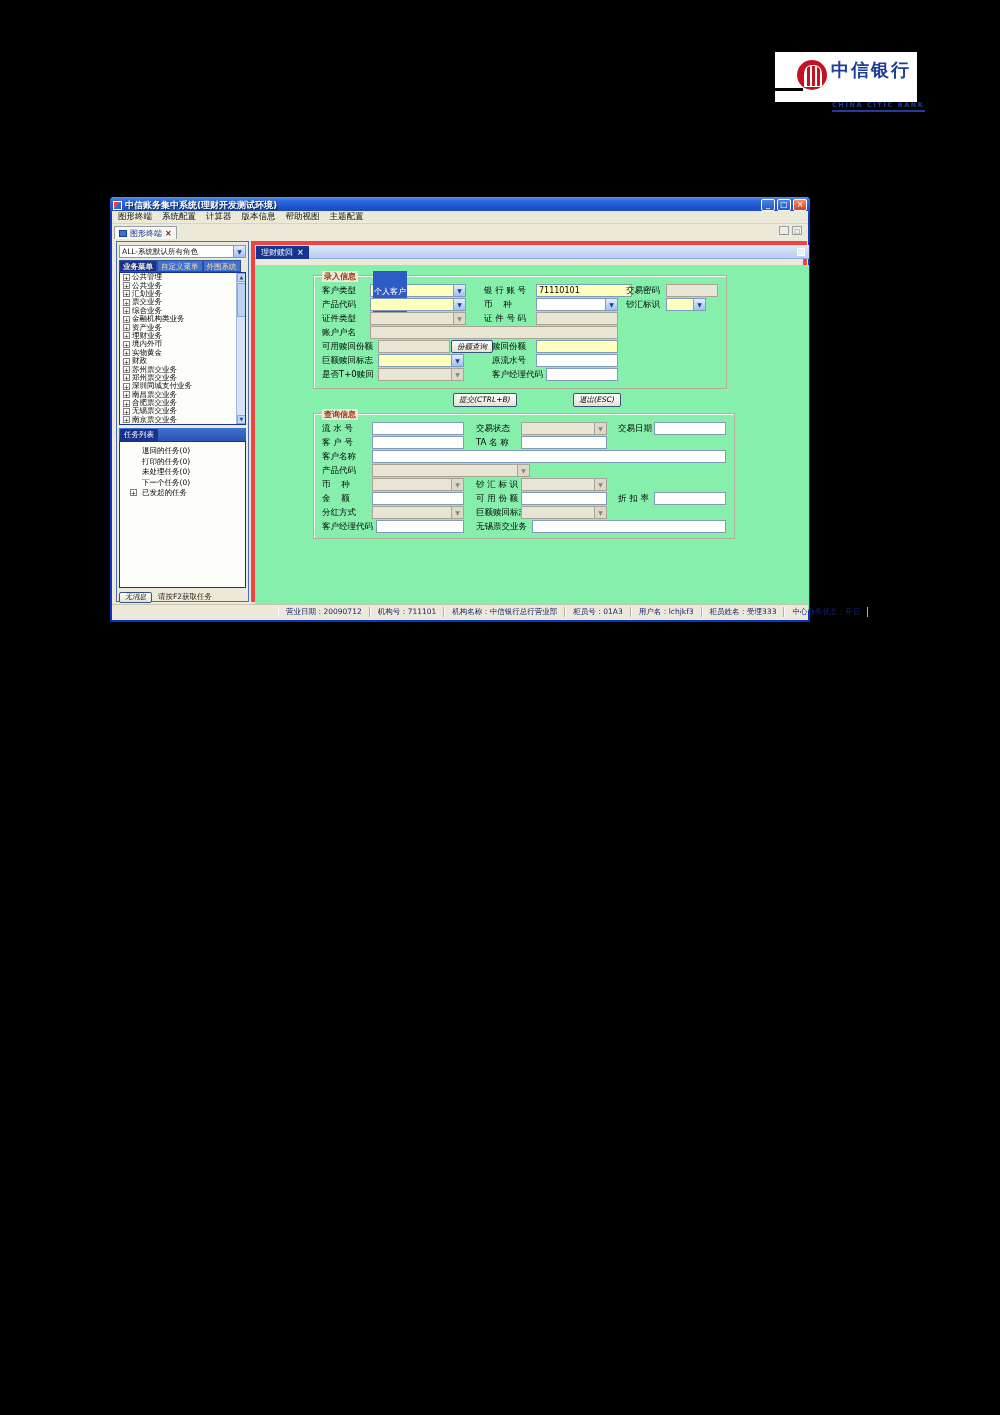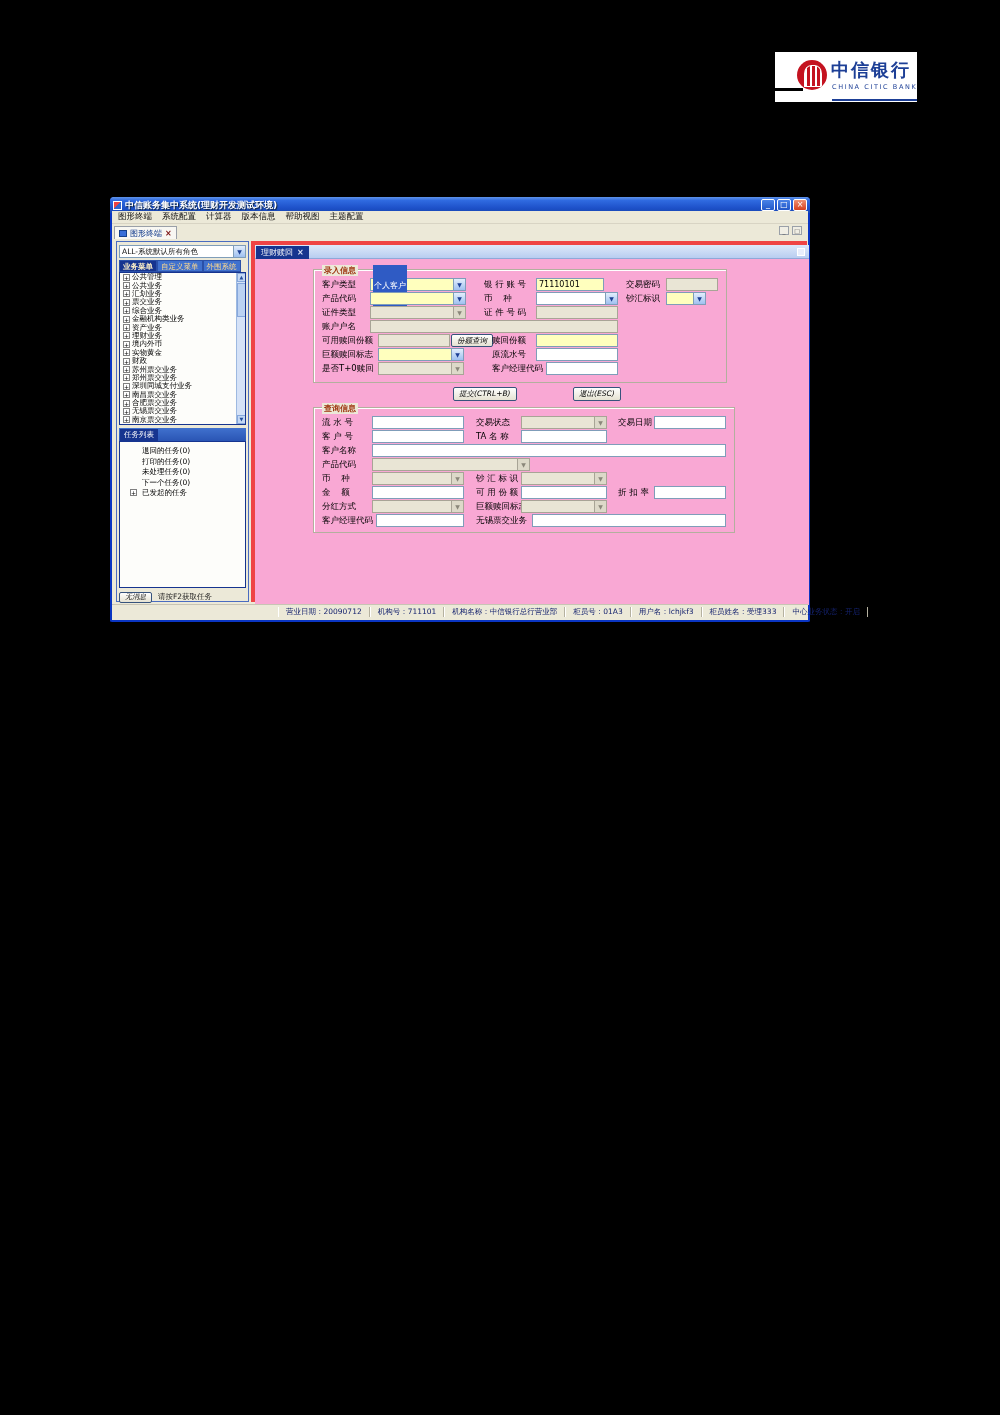--- a/index.html
+++ b/index.html
@@ -10,22 +10,22 @@
   
   .logo-card { position:absolute; left:775px; top:52px; width:142px; height:50px; background:#fff; }
   .logo-rule { position:absolute; left:-14px; top:36px; width:42px; height:3px; background:#000; }
   .emblem { position:absolute; left:22px; top:8px; width:30px; height:30px; border-radius:50%;
             background:#c41320; overflow:hidden; }
   .emblem::after { content:""; position:absolute; left:7px; top:5px; width:16px; height:20px;
             background:repeating-linear-gradient(90deg,#fff 0 2px,#c41320 2px 5px);
             border-radius:40% 40% 0 0; border:1.5px solid #fff; }
   .logo-cn { position:absolute; left:56px; top:6px; font-family:"DejaVu Serif", serif; font-weight:bold;
              font-size:18px; color:#1d3f96; letter-spacing:2px; white-space:nowrap; }
-  .logo-en { position:absolute; left:57px; top:31px; font-size:6.5px; color:#1d3f96; letter-spacing:1.6px;
-             border-bottom:2px solid #1d3f96; padding-bottom:8px; white-space:nowrap; }
+  .logo-en { position:absolute; left:57px; top:49px; font-size:6.5px; color:#1d3f96; letter-spacing:1.6px;
+             border-bottom:2px solid #1d3f96; padding-bottom:1px; white-space:nowrap;font-weight:bold; }
 
   
   .xpwin { position:absolute; left:110px; top:197px; width:700px; height:425px;
            background:#ece9d8; border:2px solid #0a35c2; border-top:none; border-radius:4px 4px 2px 2px; }
   .tbar { position:absolute; left:-2px; top:0; width:700px; height:16px; border-radius:4px 4px 0 0;
           background:linear-gradient(180deg,#5f93e8 0%,#2f6ae0 22%,#1d50c8 70%,#1747b2 100%);
           display:flex; align-items:center; padding:0 3px; }
   .ticon { width:9px; height:9px; background:linear-gradient(135deg,#e44 50%,#36c 50%); border:1px solid #fff; margin-right:3px; }
   .ttext { color:#fff; font-size:9px; font-weight:bold; white-space:nowrap; text-shadow:1px 1px 1px #123; flex:1; }
   .wbtns { display:flex; gap:2px; }
@@ -75,21 +75,21 @@
   .hint { font-size:7.5px; color:#222; white-space:nowrap; }
 
   
   .mpanel { position:absolute; left:139px; top:1px; width:556px; height:361px; border:4px solid #ef4444; background:#ece9d8; }
   .mtabrow { position:absolute; left:0; top:0; width:554px; height:14px;
              background:linear-gradient(#dde8fa,#b8cdf0); border-bottom:1px solid #8fa8d8; }
   .mtab { position:absolute; left:1px; top:1px; height:13px; background:#16348f; color:#fff; font-size:8px;
           display:flex; align-items:center; gap:4px; padding:0 5px; }
   .mtx { color:#dce4f8; font-weight:bold; }
   .mico { position:absolute; right:4px; top:3px; width:8px; height:8px; border:1px solid #fff; background:#e8eefc; }
-  .mcontent { position:absolute; left:0; top:14px; width:554px; height:346px; background:#f9a8d4; }
+  .mcontent { position:absolute; left:0; top:20px; width:554px; height:346px; background:#86efac; }
 
   .grp { position:absolute; border:1px solid #b3af9e; box-shadow:1px 1px 0 #fff inset; }
   .glab { position:absolute; left:8px; top:-5px; background:#ece9d8; font-size:8px; color:#9b3008; padding:0 2px; font-weight:bold; }
   .lb { position:absolute; font-size:8.5px; color:#000; line-height:13px; white-space:pre; }
   .fld { position:absolute; height:13px; background:#fff; border:1px solid #7f9db9; }
   .yel { background:#ffffbe; }
   .dis { background:#e9e5d5; border-color:#a8a496; }
   .val { position:absolute; left:2px; top:1px; font-size:8px; color:#000; white-space:nowrap; }
   .hl { background:#2f5bc4; color:#fff; padding:16px 1px; }
   .arr { position:absolute; right:0; top:0; width:12px; height:11px; background:linear-gradient(#e3eefc,#9fc0f0);
@@ -274,21 +274,21 @@
 
           <div class="grp" style="left:58px;top:10px;width:414px;height:114px">
             <span class="glab">录入信息</span>
 
             <span class="lb" style="left:8px;top:8px">客户类型</span>
             <div class="fld yel" style="left:56px;top:8px;width:96px">
               <span class="val"><span class="hl">个人客户</span></span>
               <span class="arr">▼</span>
             </div>
             <span class="lb" style="left:170px;top:8px">银 行 账 号</span>
-            <div class="fld yel" style="left:222px;top:8px;width:68px">
+            <div class="fld yel" style="left:222px;top:8px;width:96px">
               <span class="val">71110101</span>
             </div>
             <span class="lb" style="left:312px;top:8px">交易密码</span>
             <div class="fld dis" style="left:352px;top:8px;width:52px"></div>
 
             <span class="lb" style="left:8px;top:22px">产品代码</span>
             <div class="fld yel" style="left:56px;top:22px;width:96px">
                 <span class="arr">▼</span>
               </div>
             <span class="lb" style="left:170px;top:22px">币    种</span>

